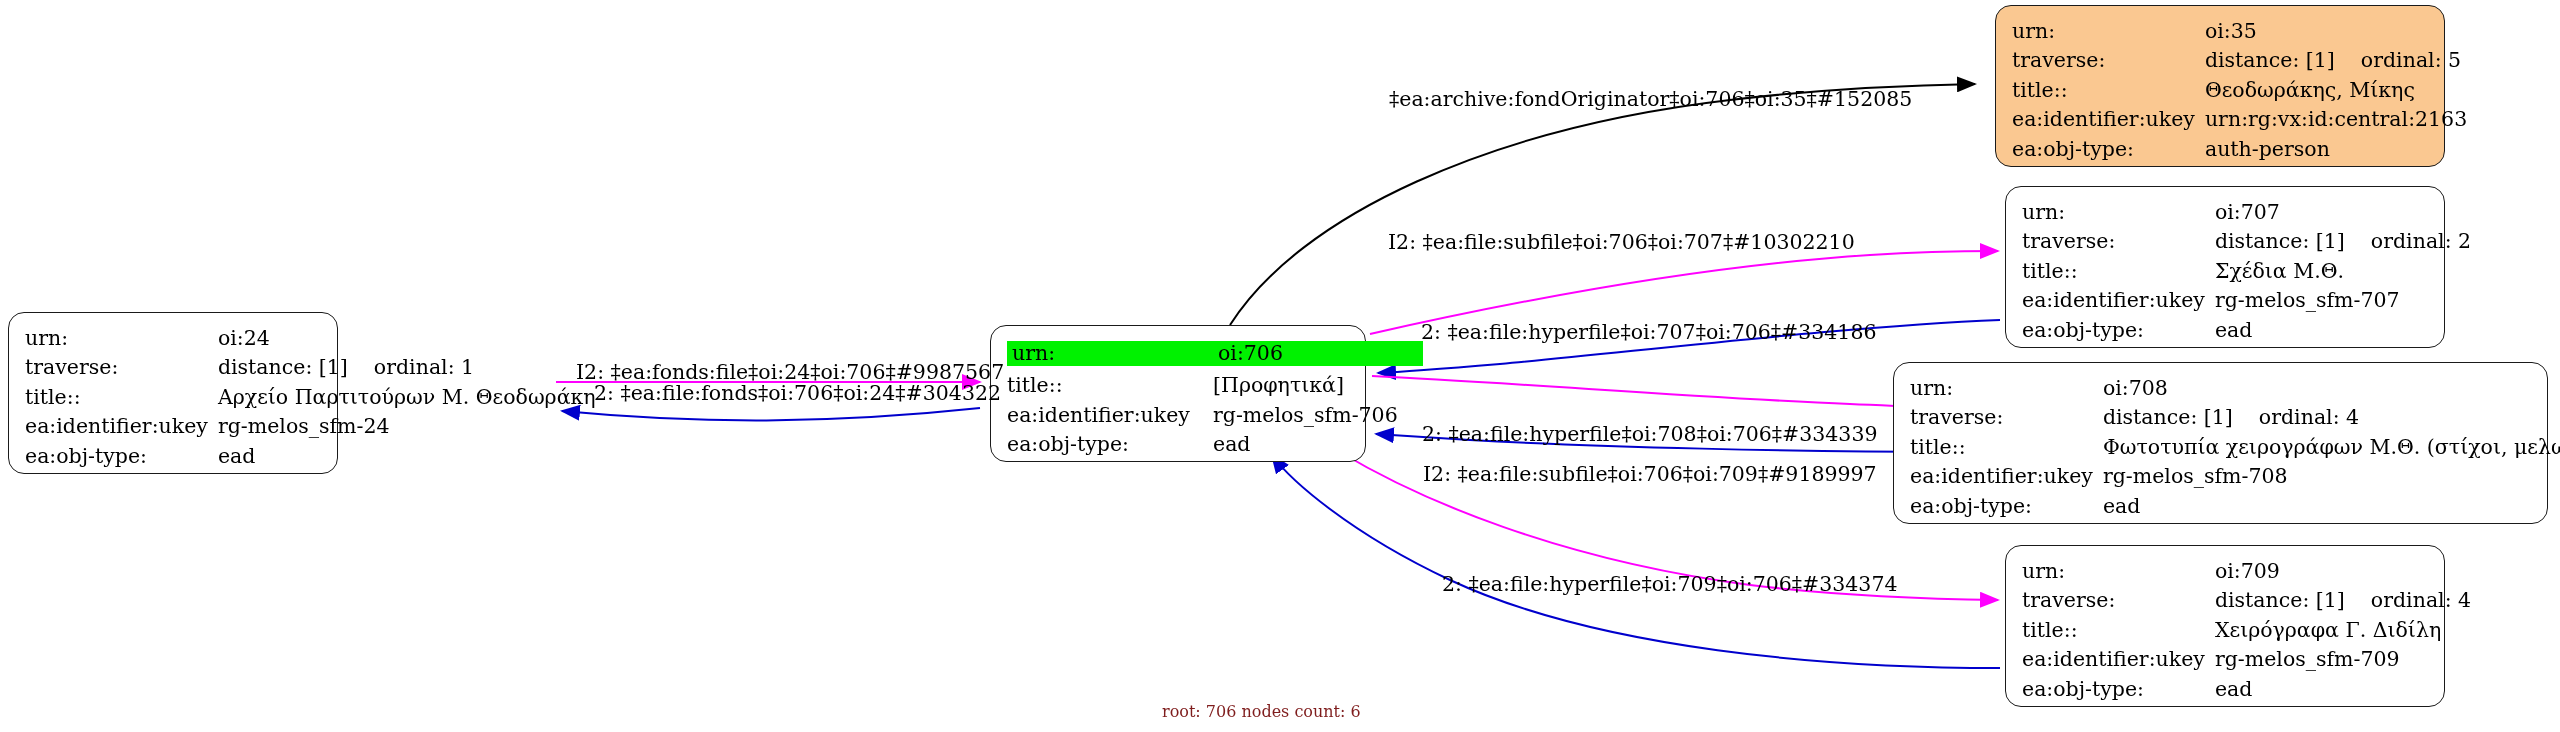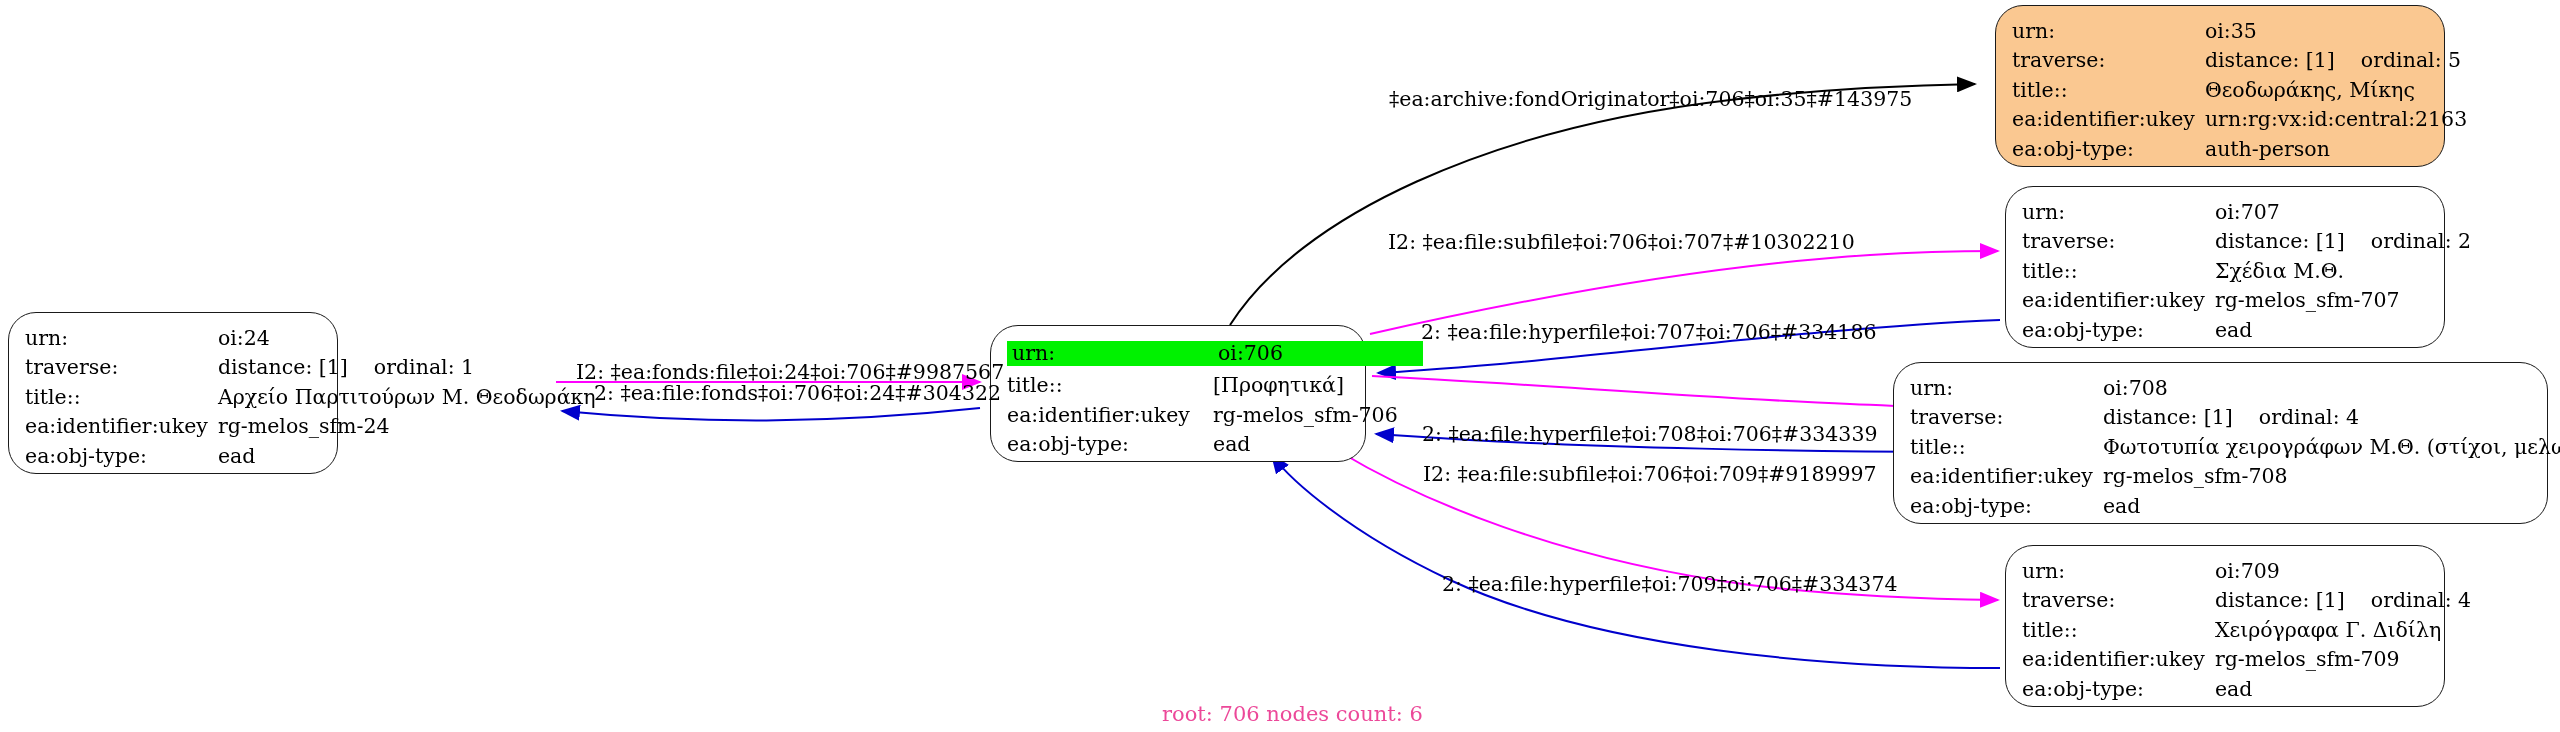--- a/index.html
+++ b/index.html
@@ -22,21 +22,21 @@
     left: 0;
     top: 0;
     width: 2560px;
     height: 732px;
     pointer-events: none;
   }
   .node {
     position: absolute;
     box-sizing: border-box;
     border: 1.6px solid #1a1a1a;
-    border-radius: 28px;
+    border-radius: 16px;
     background: #ffffff;
     padding: 10px 14px 2px 16px;
     z-index: 5;
   }
   .node.orange {
     background: #fac891;
   }
   table.kv {
     border-collapse: separate;
     border-spacing: 0;
@@ -85,22 +85,22 @@
     position: absolute;
     font-size: 20.5px;
     line-height: 1;
     color: #000000;
     white-space: nowrap;
     z-index: 6;
     background: transparent;
   }
   .caption {
     position: absolute;
-    font-size: 21px;
-    color: #ec4899;
+    font-size: 16px;
+    color: #7f1d1d;
     white-space: nowrap;
     z-index: 6;
     text-align: center;
   }
 </style>
 </head>
 <body>
 
 <div id="canvas">
 
@@ -299,21 +299,21 @@
       <tr>
         <td class="k">ea:obj-type:</td>
         <td class="v">ead</td>
       </tr>
     </tbody>
       </table>
   </div>
 
   <div class="edge-label" style="left:576px; top:362px;">I2: ‡ea:fonds:file‡oi:24‡oi:706‡#9987567</div>
   <div class="edge-label" style="left:594px; top:383px;">2: ‡ea:file:fonds‡oi:706‡oi:24‡#304322</div>
-  <div class="edge-label" style="left:1389px; top:89px;">‡ea:archive:fondOriginator‡oi:706‡oi:35‡#143975</div>
+  <div class="edge-label" style="left:1389px; top:89px;">‡ea:archive:fondOriginator‡oi:706‡oi:35‡#152085</div>
   <div class="edge-label" style="left:1388px; top:232px;">I2: ‡ea:file:subfile‡oi:706‡oi:707‡#10302210</div>
   <div class="edge-label" style="left:1421px; top:306px;margin-top:16px;">2: ‡ea:file:hyperfile‡oi:707‡oi:706‡#334186</div>
   <div class="edge-label" style="left:1422px; top:424px;">2: ‡ea:file:hyperfile‡oi:708‡oi:706‡#334339</div>
   <div class="edge-label" style="left:1423px; top:464px;">I2: ‡ea:file:subfile‡oi:706‡oi:709‡#9189997</div>
   <div class="edge-label" style="left:1418px; top:574px;margin-left:24px;">2: ‡ea:file:hyperfile‡oi:709‡oi:706‡#334374</div>
 
   <div class="caption" style="left:1162px; top:702px;">root: 706 nodes count: 6</div>
 
 </div>
 

